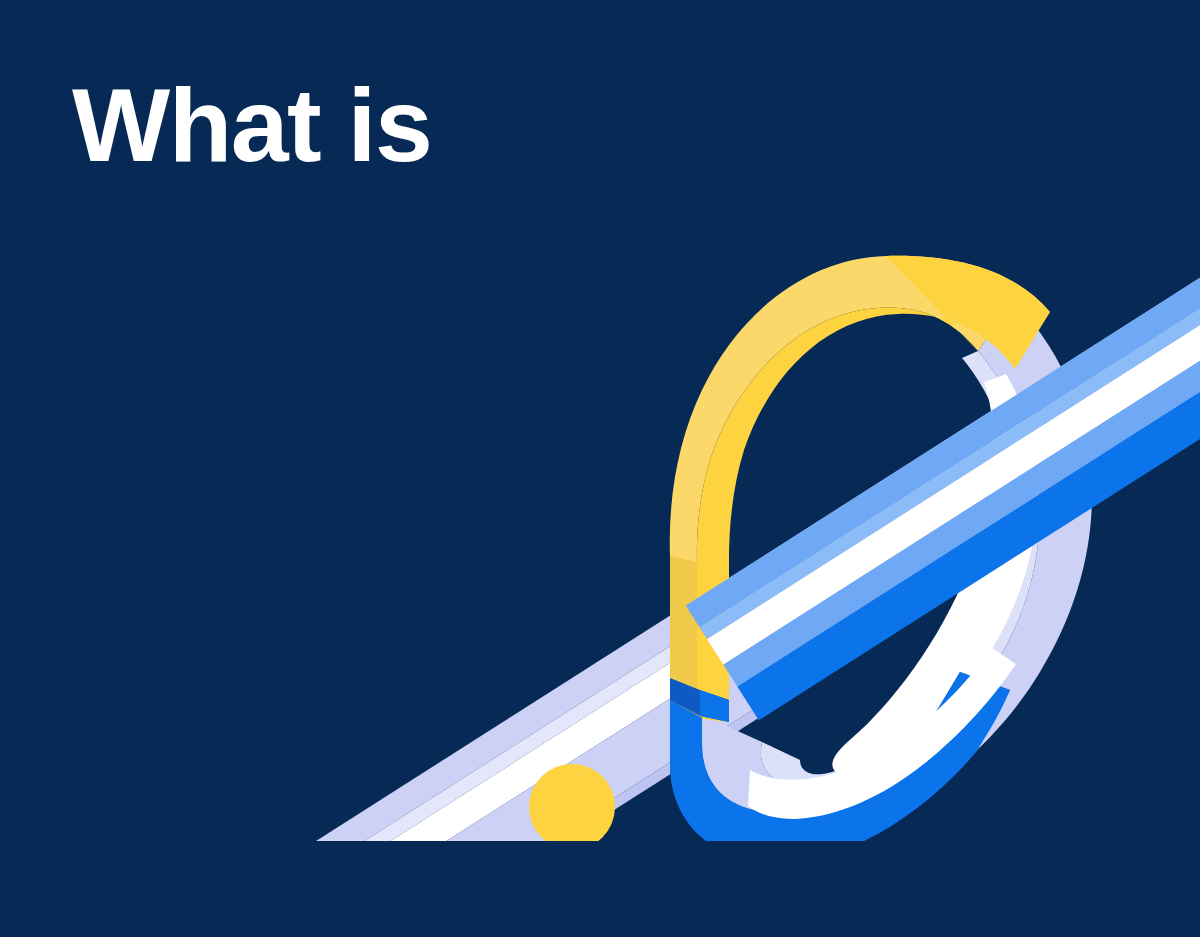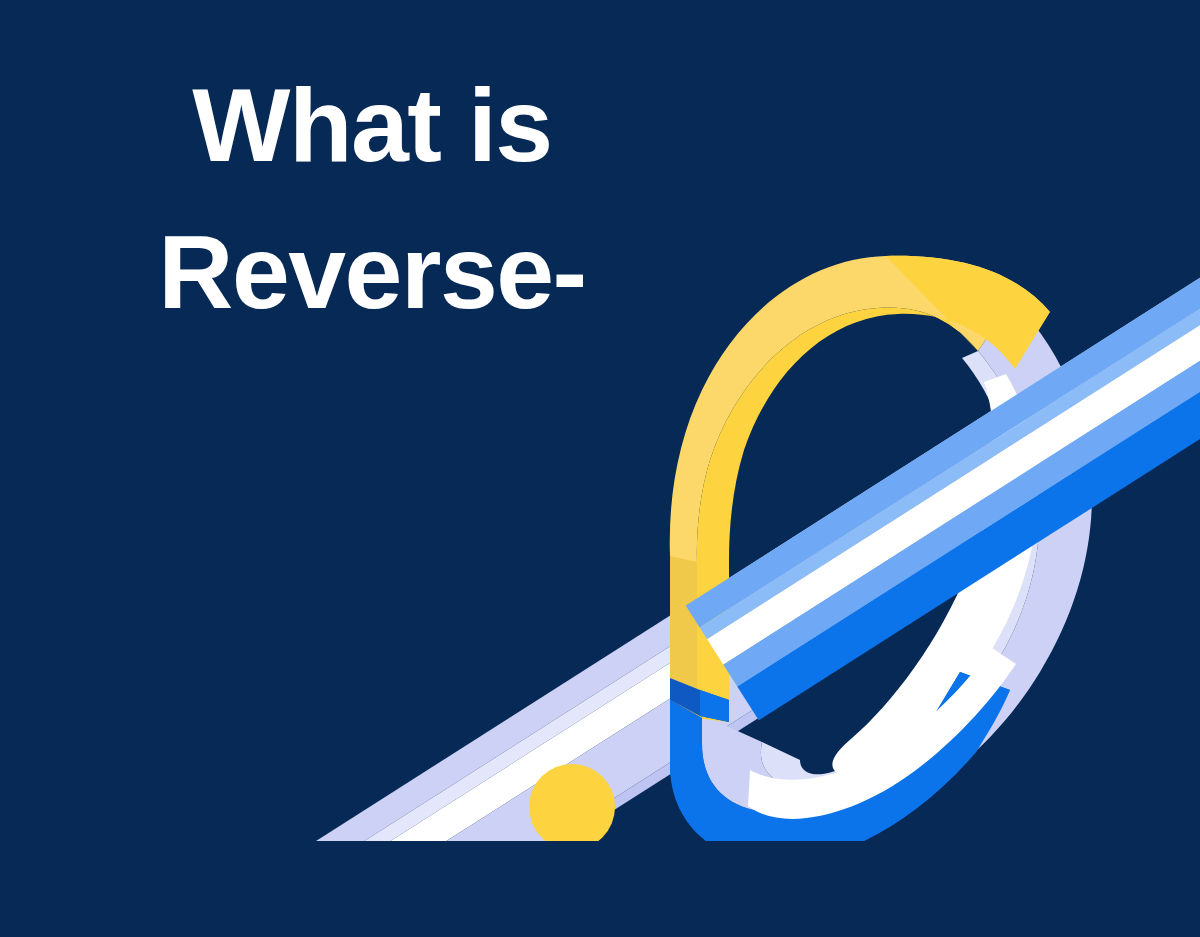--- a/index.html
+++ b/index.html
@@ -6,21 +6,20 @@
     margin: 0;
     padding: 0;
     background: #062a55;
   }
   #canvas {
     position: relative;
     width: 1200px;
     height: 841px;
     overflow: hidden;
     font-family: "Liberation Sans", sans-serif;
-    text-align: center;
   }
   #bg-fill {
     position: absolute;
     inset: 0;
   }
   #artwork {
     position: absolute;
     left: 0;
     top: 0;
     width: 1200px;
@@ -221,16 +220,15 @@
                  C 852 788 776 804 742 776 Z" fill="#dde0f9" opacity="0.0"></path>
       </g>
 
       <circle cx="572" cy="807" r="43" fill="#fdd33f"></circle>
 
     </g>
   </svg>
 
   <div id="headline">
     <div class="hl-line" style="color: rgb(255, 255, 255);">What is</div>
-    <div class="hl-line" style="color: rgb(255, 255, 255);">Reverse-</div>
   </div>
 
 </div>
 
 </body></html>

